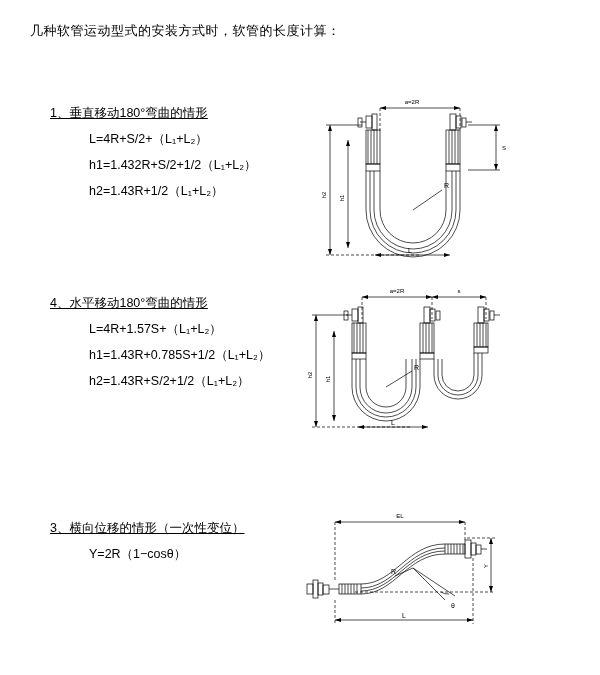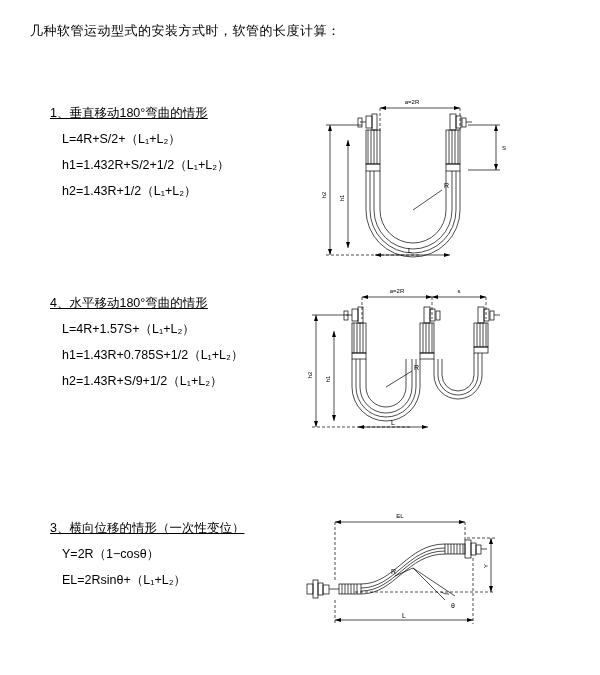--- a/index.html
+++ b/index.html
@@ -44,21 +44,21 @@
   }
   .sec-title {
     font-size: 12.5px;
     white-space: nowrap;
     margin-bottom: 9px;
     text-decoration: underline;
   }
   .formula {
     font-size: 12.5px;
     white-space: nowrap;
-    margin-left: 12px;
+    margin-left: 39px;
     margin-bottom: 9px;
   }
   .fig {
     position: absolute;
   }
   .fig1 { left: 300px; top: -35px; }
   .fig2 { left: 300px; top: -20px; }
   .fig3 { left: 295px; top: -20px; }
   svg { display: block; }
   .dim { font-size: 6px; font-family: "Liberation Sans", sans-serif; }
@@ -147,21 +147,21 @@
         <text class="lbl" x="110" y="183" text-anchor="middle">L</text>
       </svg>
     </div>
   </div>
 
   <div class="section sec2">
     <div class="text-block">
       <div class="sec-title">4、水平移动180°弯曲的情形</div>
       <div class="formula">L=4R+1.57S+（L₁+L₂）</div>
       <div class="formula">h1=1.43R+0.785S+1/2（L₁+L₂）</div>
-      <div class="formula">h2=1.43R+S/9+1/2（L₁+L₂）</div>
+      <div class="formula">h2=1.43R+S/2+1/2（L₁+L₂）</div>
     </div>
 
     <div class="fig fig2">
       <svg width="230" height="185" viewBox="0 0 230 185">
         <g stroke="#000" fill="none" stroke-width="0.7">
 
           <line x1="62" y1="22" x2="132" y2="22"></line>
           <path d="M62 22 l6 -2 l0 4 z" fill="#000" stroke="none"></path>
           <path d="M132 22 l-6 -2 l0 4 z" fill="#000" stroke="none"></path>
           <line x1="132" y1="22" x2="186" y2="22"></line>
@@ -234,21 +234,20 @@
         <text class="lbl" x="114" y="95">R</text>
         <text class="lbl" x="93" y="150" text-anchor="middle">L</text>
       </svg>
     </div>
   </div>
 
   <div class="section sec3">
     <div class="text-block">
       <div class="sec-title">3、横向位移的情形（一次性变位）</div>
       <div class="formula">Y=2R（1−cosθ）</div>
-      <div class="formula">EL=2Rsinθ+（L₁+L₂）</div>
     </div>
 
     <div class="fig fig3">
       <svg width="240" height="140" viewBox="0 0 240 140">
         <g stroke="#000" fill="none" stroke-width="0.7">
 
           <line x1="40" y1="22" x2="170" y2="22"></line>
           <path d="M40 22 l6 -2 l0 4 z" fill="#000" stroke="none"></path>
           <path d="M170 22 l-6 -2 l0 4 z" fill="#000" stroke="none"></path>
           <line x1="40" y1="22" x2="40" y2="80" stroke-dasharray="3,2"></line>

